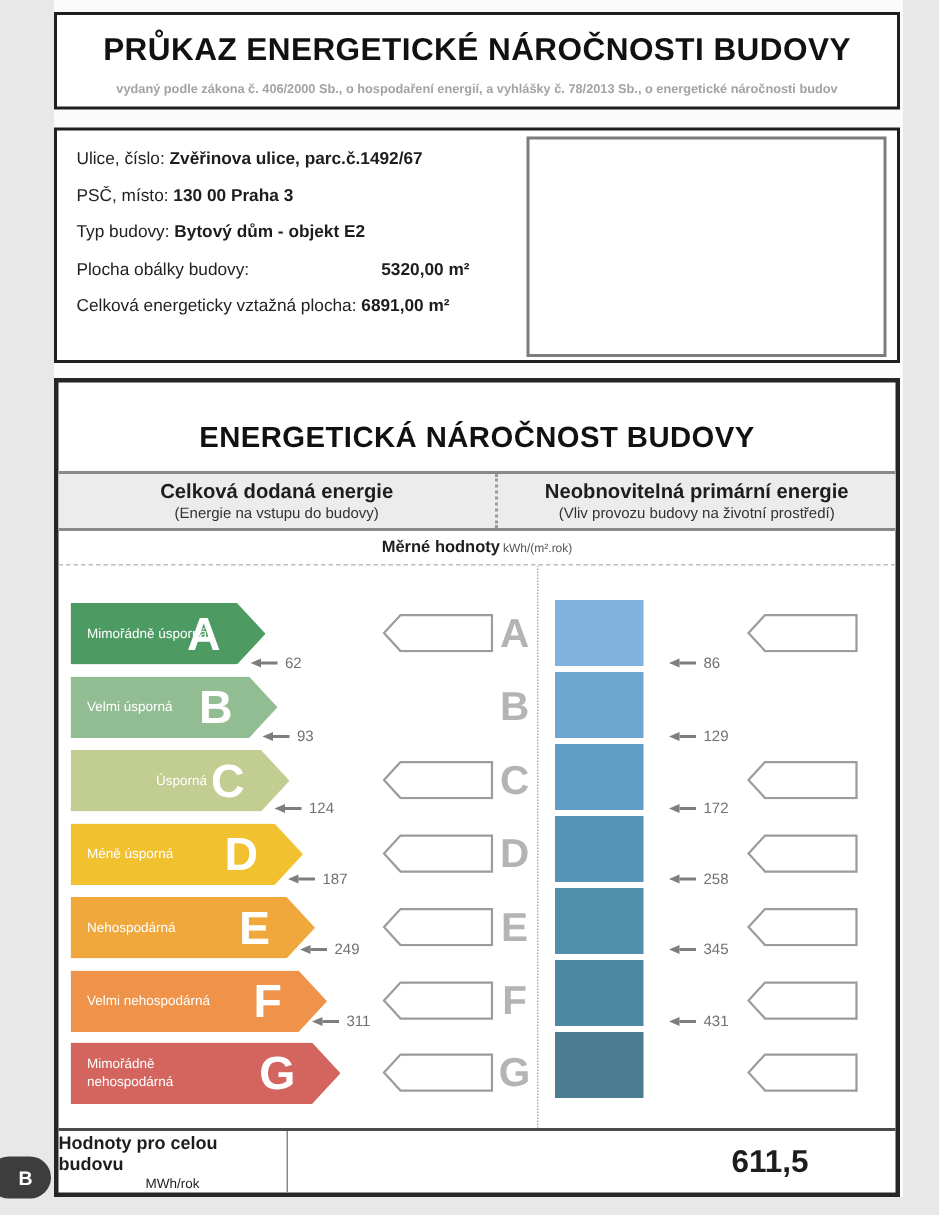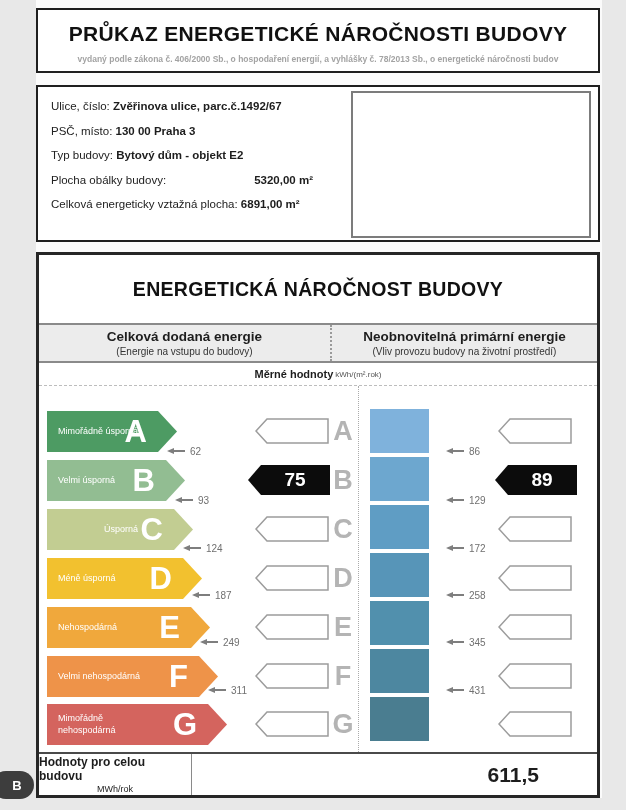--- a/index.html
+++ b/index.html
@@ -23,21 +23,21 @@
   
   .addr-box { top:85px; height:157px; padding:13px 0 0 13px; font-size:11.5px; }
   .addr-row { margin-bottom:12.5px; white-space:nowrap; }
   .addr-row .lbl { color:#222; }
   .addr-row .val { font-weight:bold; }
   .addr-row.spread { display:flex; width:262px; justify-content:space-between; }
   .photo-box { position:absolute; right:7px; top:4px; width:240px; height:147px; border:2px solid #7c7c7c; background:#fff; }
 
   
   .main-box { top:252px; height:546px; border-width:3px; border-color:#262626; display:flex; flex-direction:column; }
-  .main-title { height:68px; display:flex; align-items:center; justify-content:center; font-weight:bold; font-size:19.5px; letter-spacing:.3px; color:#111; }
+  .main-title { height:44px; display:flex; align-items:center; justify-content:center; font-weight:bold; font-size:19.5px; letter-spacing:.3px; color:#111;margin-top:15px; }
   .col-headers { height:40px; background:#ececec; border-top:2px solid #8a8a8a; border-bottom:2px solid #8a8a8a; display:flex; }
   .col-h { display:flex; flex-direction:column; align-items:center; justify-content:center; }
   .col-h.left { width:52.5%; border-right:2px dotted #9a9a9a; }
   .col-h.right { flex:1; }
   .col-h .t { font-weight:bold; font-size:13.5px; }
   .col-h .s { font-size:10px; margin-top:2px; color:#333; }
   .merne-row { height:22px; display:flex; align-items:center; justify-content:center; gap:2px; }
   .merne-row .t { font-weight:bold; font-size:11px; }
   .merne-row .u { font-size:8px; color:#555; }
   .dash-line { border-top:1.5px dashed #bdbdbd; }
@@ -156,27 +156,21 @@
         <svg class="oarrow right-oa" width="74" height="26">
             <polygon points="12,1 73,1 73,25 12,25 1,13" fill="#ffffff" stroke="#9c9c9c" stroke-width="1.5"></polygon>
           </svg>
       </div>
 
       <div class="band-row" style="top:74px">
         <div class="carrow cw1" style="background: rgb(146, 189, 146);">
           <span class="blabel">Velmi úsporná</span>
           <span class="bletter">B</span>
         </div>
-        <div class="varrow mid-va" style="background: rgb(12, 12, 12);">
-          <span>75</span>
-        </div>
         <div class="mid-letter">B</div>
-        <div class="varrow right-va" style="background: rgb(12, 12, 12);">
-          <span>89</span>
-        </div>
       </div>
 
       <div class="band-row" style="top:123px">
         <div class="carrow cw2" style="background: rgb(194, 205, 146); padding-left: 46px;">
           <span class="blabel">Úsporná</span>
           <span class="bletter">C</span>
         </div>
         <svg class="oarrow mid-oa" width="74" height="26">
             <polygon points="12,1 73,1 73,25 12,25 1,13" fill="#ffffff" stroke="#9c9c9c" stroke-width="1.5"></polygon>
           </svg>

